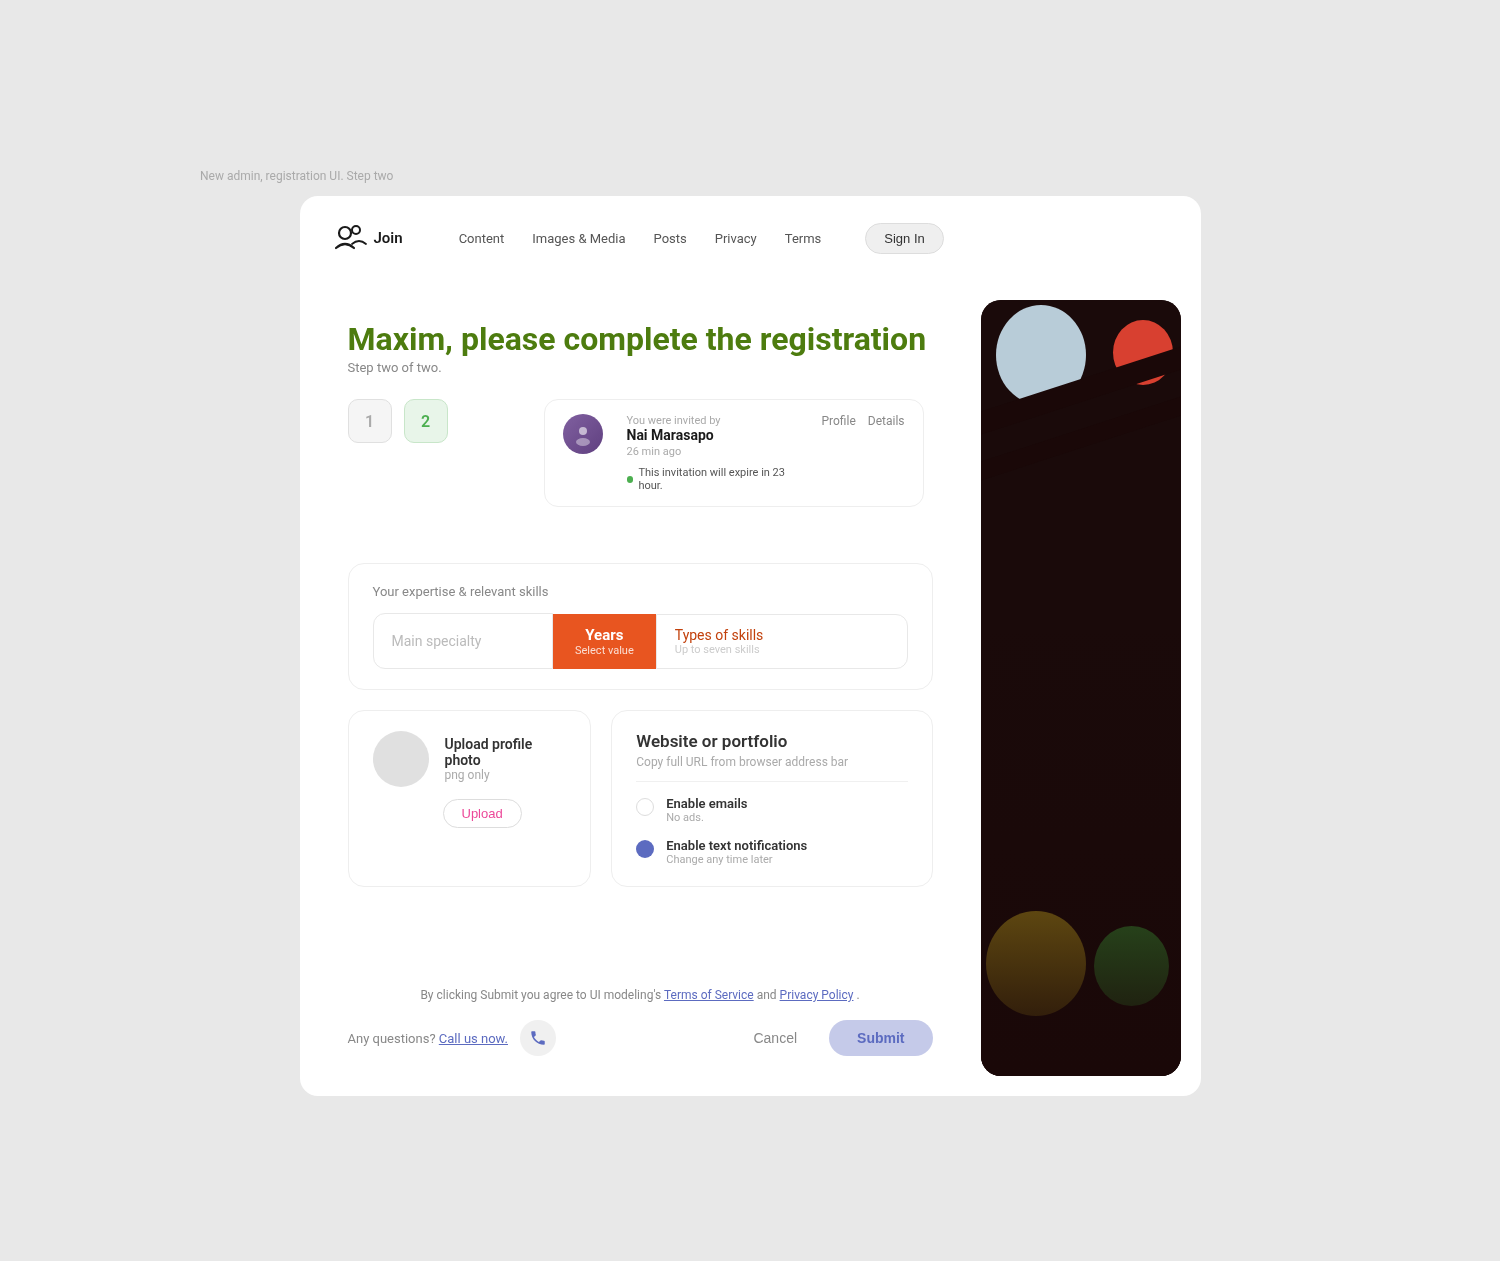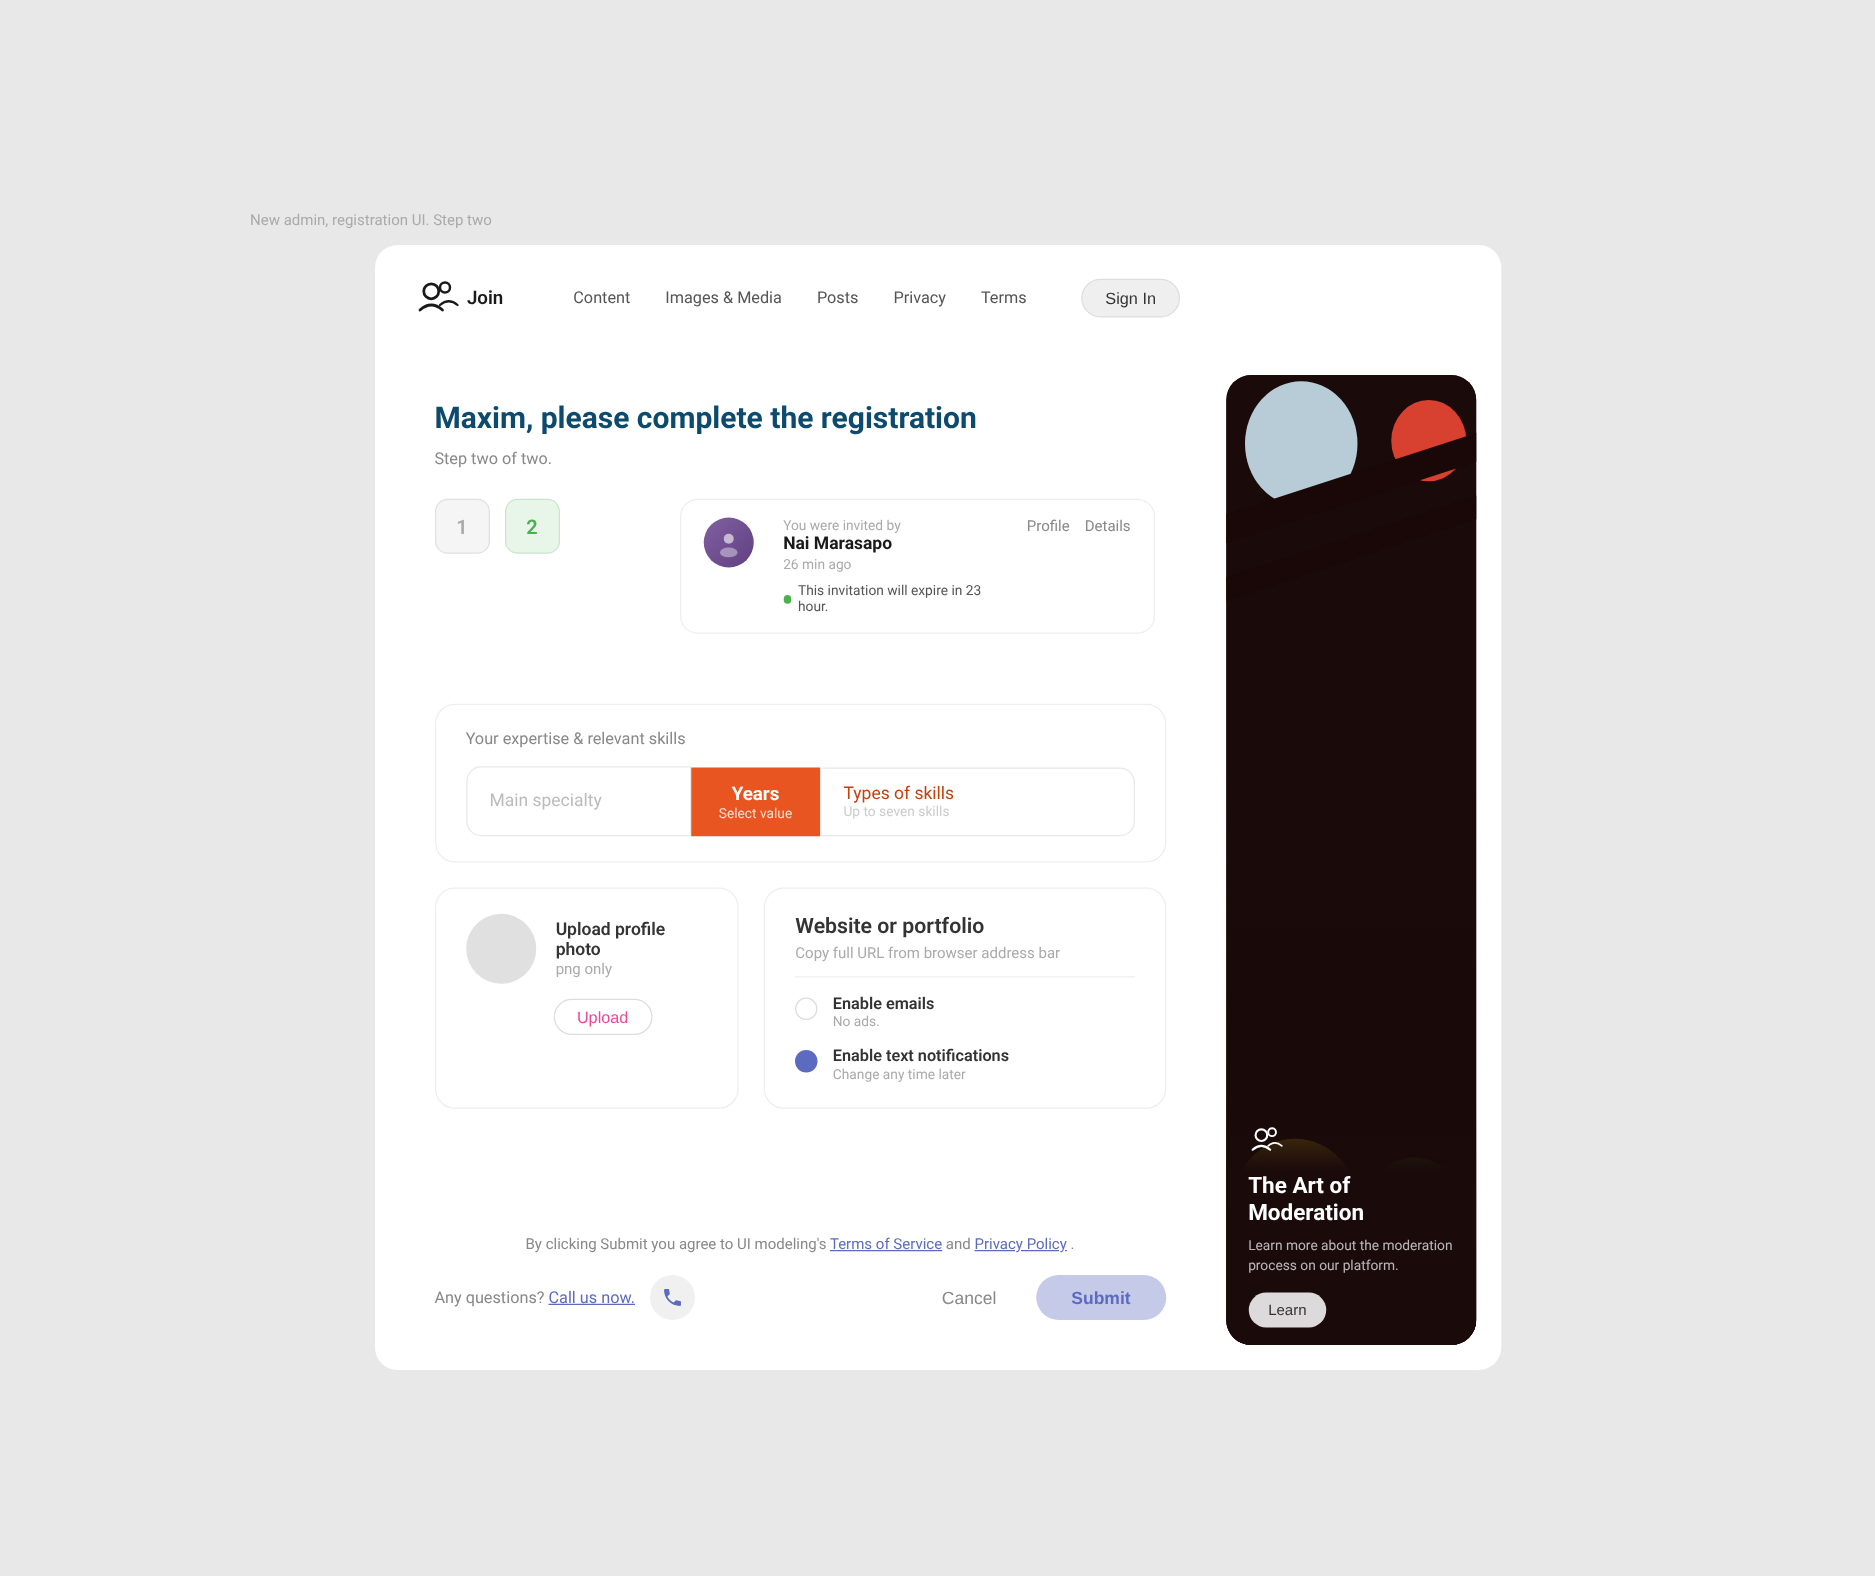--- a/index.html
+++ b/index.html
@@ -136,24 +136,24 @@
       border: none;
       border-radius: 20px;
       padding: 7px 16px;
       font-size: 12px;
       color: #333;
       cursor: pointer;
       display: inline-block;
     }
     
     .page-heading {
-      font-size: 24px;
+      font-size: 32px;
       font-weight: 700;
-      color: #0c4a6e;
-      margin-bottom: 12px;
+      color: #4d7c0f;
+      margin-bottom: 2px;
     }
     .step-label {
       font-size: 13px;
       color: #888;
       margin-bottom: 24px;
     }
     
     .steps-row {
       display: flex;
       align-items: center;
@@ -639,30 +639,17 @@
             <div style="position:absolute;width:200%;height:18px;background:#1a0808;transform:rotate(-18deg);top:110px;left:-40px;z-index:2;"></div>
 
             <div style="position:absolute;width:90px;height:100px;background:#b8ccd8;border-radius:50%;top:5px;left:15px;z-index:1;"></div>
             <div style="position:absolute;width:60px;height:65px;background:#d84030;border-radius:50%;top:20px;right:8px;z-index:1;"></div>
             <div style="position:absolute;width:100px;height:105px;background:#d8b820;border-radius:50%;bottom:60px;left:5px;z-index:1;"></div>
             <div style="position:absolute;width:75px;height:80px;background:#40b840;border-radius:50%;bottom:70px;right:12px;z-index:1;"></div>
           </div>
 
           <div style="position:absolute;bottom:0;left:0;right:0;height:60%;background:linear-gradient(to bottom, transparent, #1a0808);z-index:3;"></div>
 
-          <div class="promo-text" style="z-index:4;">
-            <div class="promo-logo-icon">
-              <svg width="28" height="28" viewBox="0 0 36 36" fill="none">
-                <circle cx="13" cy="13" r="6" stroke="white" stroke-width="2.2" fill="none"></circle>
-                <circle cx="24" cy="10" r="4" stroke="white" stroke-width="2" fill="none"></circle>
-                <path d="M4 28 Q13 20 22 28" stroke="white" stroke-width="2.2" fill="none" stroke-linecap="round"></path>
-                <path d="M20 24 Q27 18 34 24" stroke="white" stroke-width="1.8" fill="none" stroke-linecap="round"></path>
-              </svg>
-            </div>
-            <div class="promo-title">The Art of Moderation</div>
-            <div class="promo-subtitle">Learn more about the moderation process on our platform.</div>
-            <button class="promo-btn">Learn</button>
-          </div>
         </div>
       </div>
     </div>
   </div>
 </div>
 
 </body></html>

